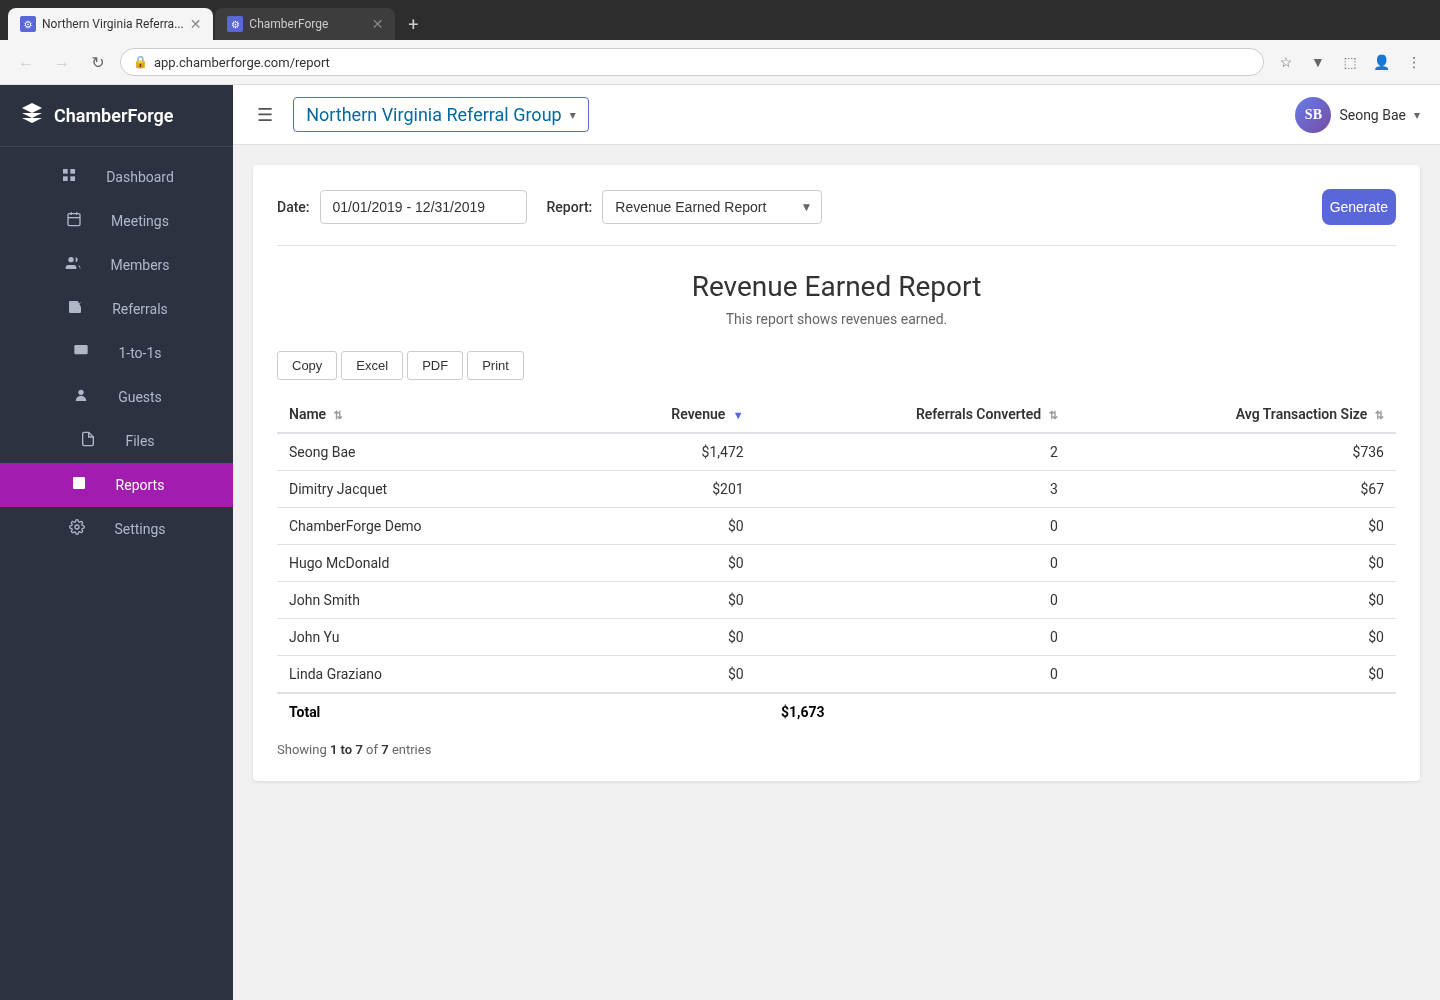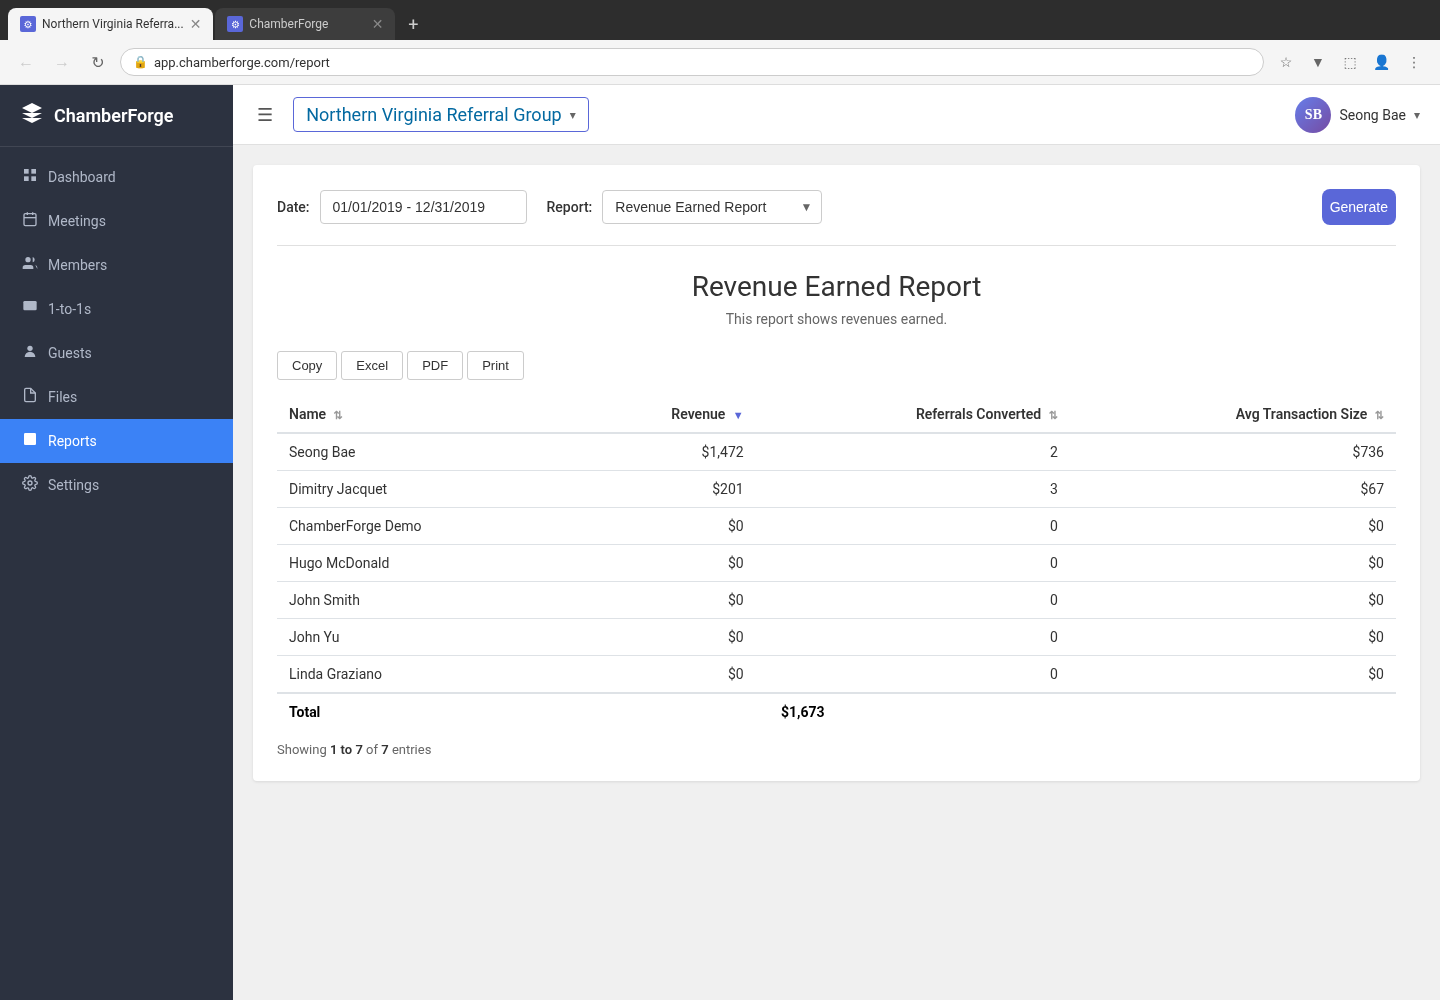--- a/index.html
+++ b/index.html
@@ -27,22 +27,22 @@
 
     
     .app-container { display: flex; height: calc(1000px - 72px); background: #f0f0f0; }
 
     
     .sidebar { width: 233px; background: #2c3240; color: white; display: flex; flex-direction: column; flex-shrink: 0; }
     .sidebar-logo { padding: 16px 20px; display: flex; align-items: center; gap: 10px; border-bottom: 1px solid rgba(255,255,255,0.1); }
     .logo-icon { color: white; font-size: 22px; }
     .logo-text { font-size: 18px; font-weight: 600; color: white; }
     .sidebar-nav { padding: 8px 0; flex: 1; }
-    .sidebar-item { display: flex; align-items: center; gap: 8px; padding: 12px 20px; color: #b0b8c8; cursor: pointer; font-size: 14px; transition: background 0.15s; }
-    .sidebar-item.active { background: #3b82f6; color: white; }
+    .sidebar-item { display: flex; align-items: center; gap: 27px; padding: 12px 20px; color: #b0b8c8; cursor: pointer; font-size: 14px; transition: background 0.15s; justify-content: center; }
+    .sidebar-item.active { background: #a21caf; color: white; }
     .sidebar-item-icon { font-size: 16px; width: 20px; text-align: center; flex-shrink: 0; }
     .sidebar-item-label { font-size: 14px; }
 
     
     .topbar { background: white; border-bottom: 1px solid #e0e0e0; padding: 0 20px; display: flex; align-items: center; height: 60px; gap: 16px; }
     .hamburger-btn { background: none; border: none; cursor: pointer; color: #555; font-size: 18px; padding: 4px; }
     .org-selector { border: 1px solid #5a67d8; border-radius: 4px; padding: 6px 12px; background: white; color: #333; font-size: 14px; cursor: pointer; display: flex; align-items: center; gap: 8px; }
     .org-selector-text { font-size: 18px; color: #0369a1; }
     .org-selector-arrow { font-size: 12px; color: #666; }
     .topbar-spacer { flex: 1; }
@@ -164,20 +164,29 @@
         <div class="sidebar-item">
           <span class="sidebar-item-icon">
             <svg width="16" height="16" viewBox="0 0 24 24" fill="currentColor">
                 <path d="M17 21v-2a4 4 0 0 0-4-4H5a4 4 0 0 0-4 4v2"></path>
                 <circle cx="9" cy="7" r="4"></circle>
                 <path d="M23 21v-2a4 4 0 0 0-3-3.87"></path>
                 <path d="M16 3.13a4 4 0 0 1 0 7.75"></path>
               </svg>
           </span>
           <span class="sidebar-item-label">Members</span>
+        </div>
+        <div class="sidebar-item">
+          <span class="sidebar-item-icon">
+            <svg width="16" height="16" viewBox="0 0 24 24" fill="currentColor">
+                <path d="M9 11l3 3L22 4"></path>
+                <path d="M21 12v7a2 2 0 0 1-2 2H5a2 2 0 0 1-2-2V5a2 2 0 0 1 2-2h11"></path>
+              </svg>
+          </span>
+          <span class="sidebar-item-label">Referrals</span>
         </div>
         <div class="sidebar-item">
           <span class="sidebar-item-icon">
             <svg width="16" height="16" viewBox="0 0 24 24" fill="currentColor">
                 <rect x="2" y="3" width="20" height="14" rx="2"></rect>
                 <path d="M8 21h8M12 17v4"></path>
               </svg>
           </span>
           <span class="sidebar-item-label">1-to-1s</span>
         </div>

